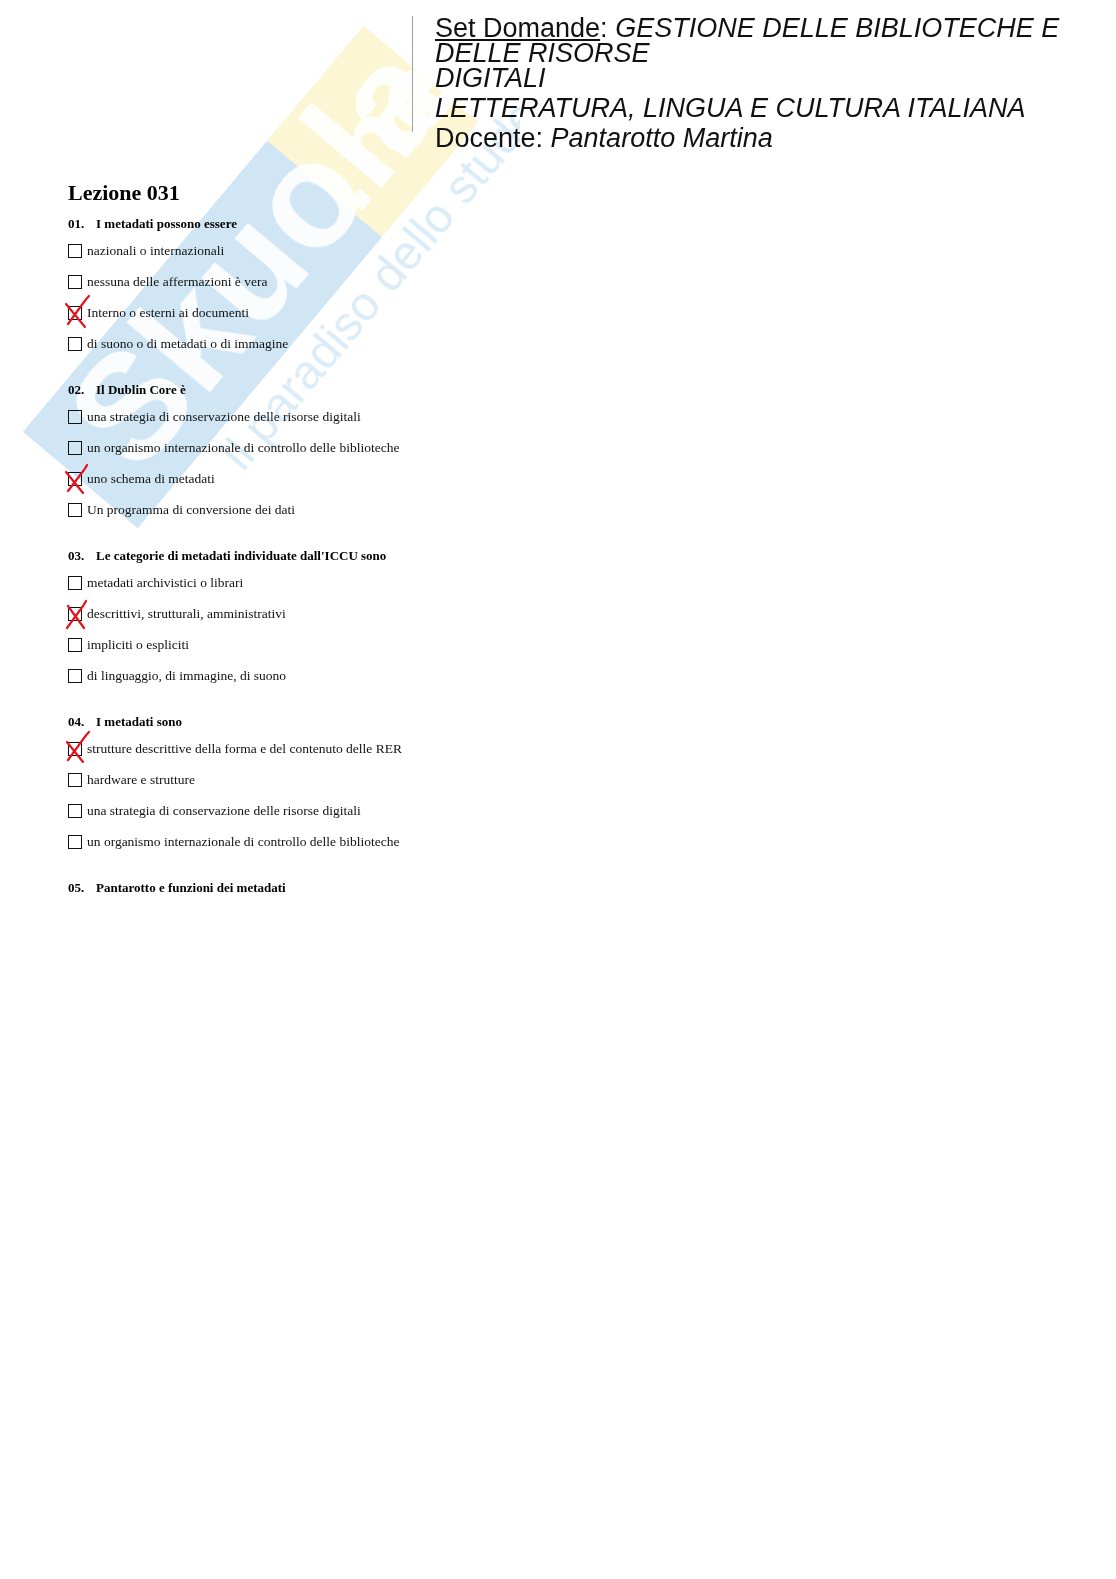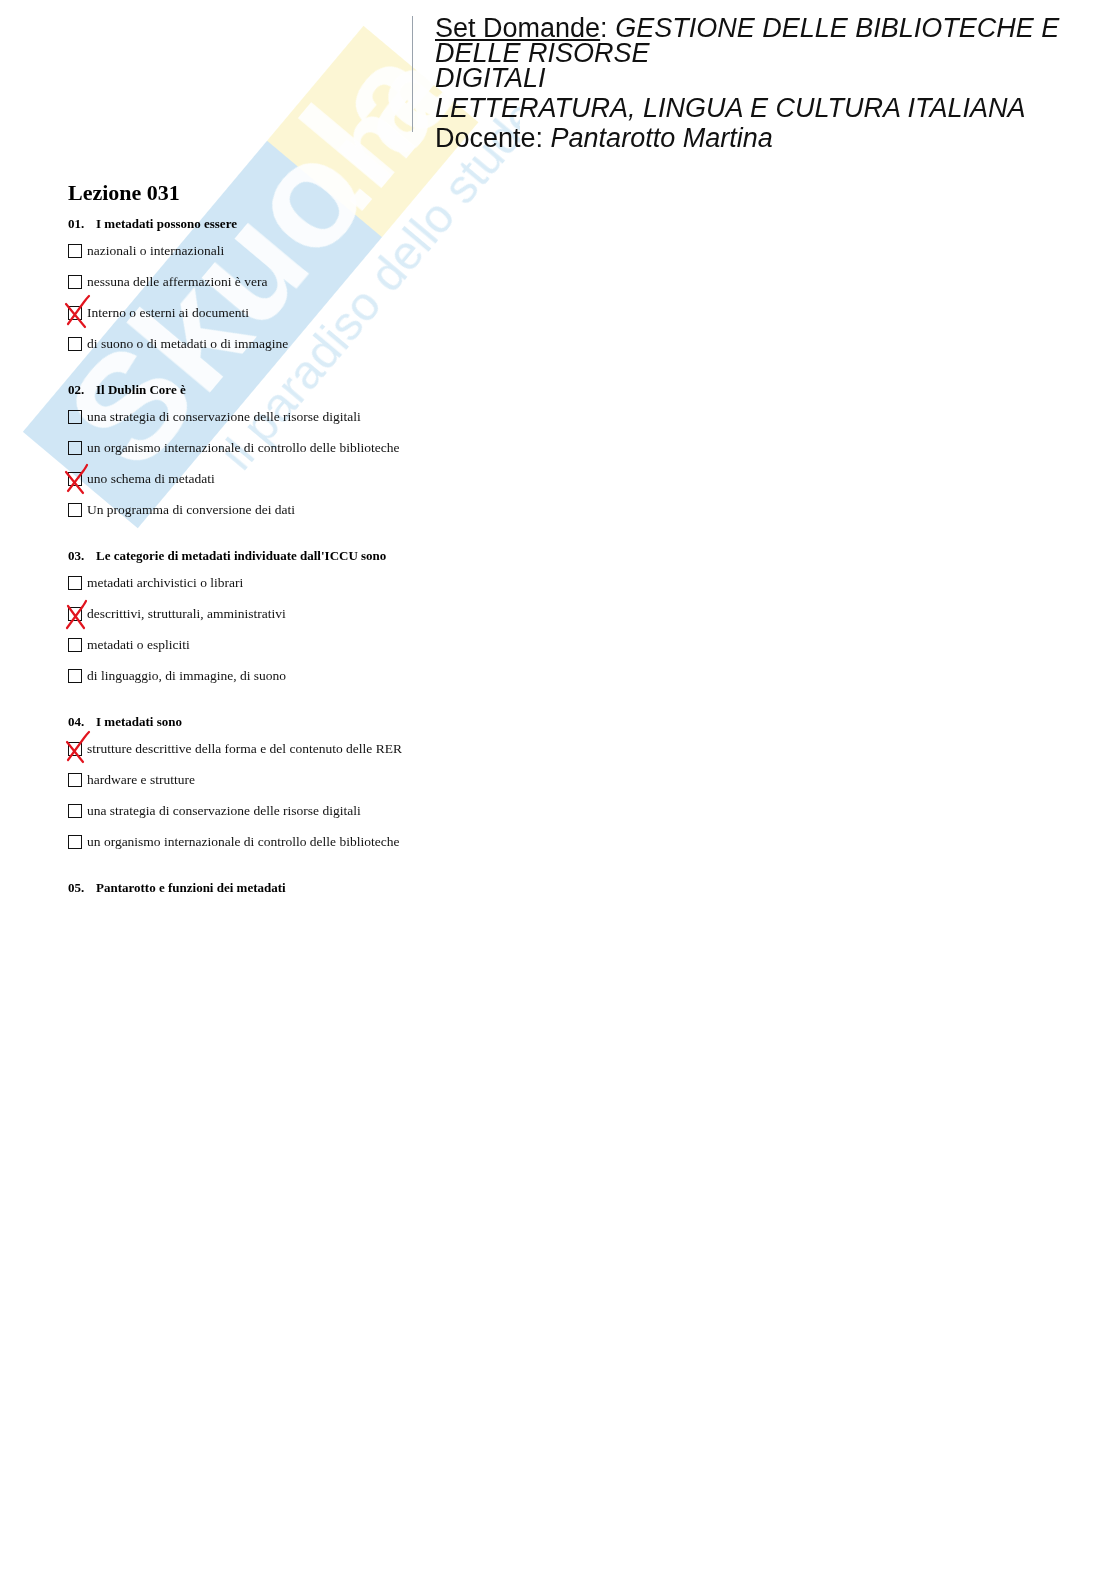--- a/index.html
+++ b/index.html
@@ -199,21 +199,21 @@
     <div class="option">
       <span class="checkbox">
         <svg class="mark" viewBox="0 0 28 34">
             <path d="M3 31 L 19 9 M4 9 L 20 31 M19 9 Q 21 6 22 4" stroke="#e2141e" stroke-width="2.2" fill="none" stroke-linecap="round"></path>
           </svg>
       </span>
       <span class="opt-text">descrittivi, strutturali, amministrativi</span>
     </div>
     <div class="option">
       <span class="checkbox"></span>
-      <span class="opt-text">metadati o espliciti</span>
+      <span class="opt-text">impliciti o espliciti</span>
     </div>
     <div class="option">
       <span class="checkbox"></span>
       <span class="opt-text">di linguaggio, di immagine, di suono</span>
     </div>
   </div>
 
   <div class="question">
     <div class="q-title">
       <span class="q-num">04.</span><span>I metadati sono</span>

